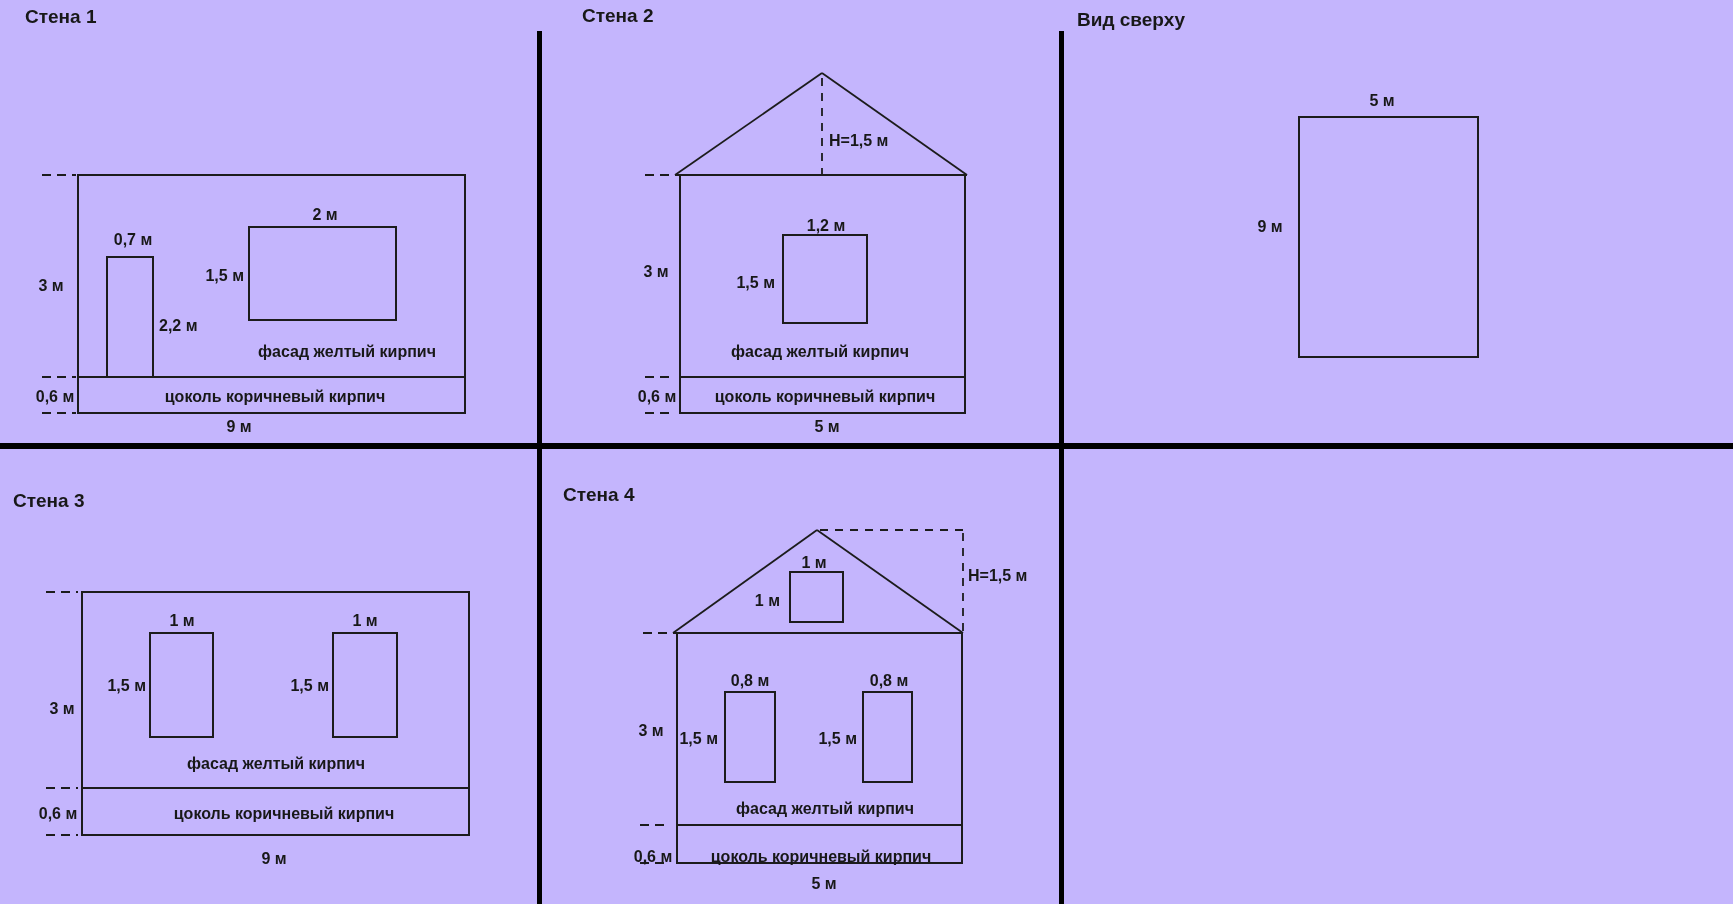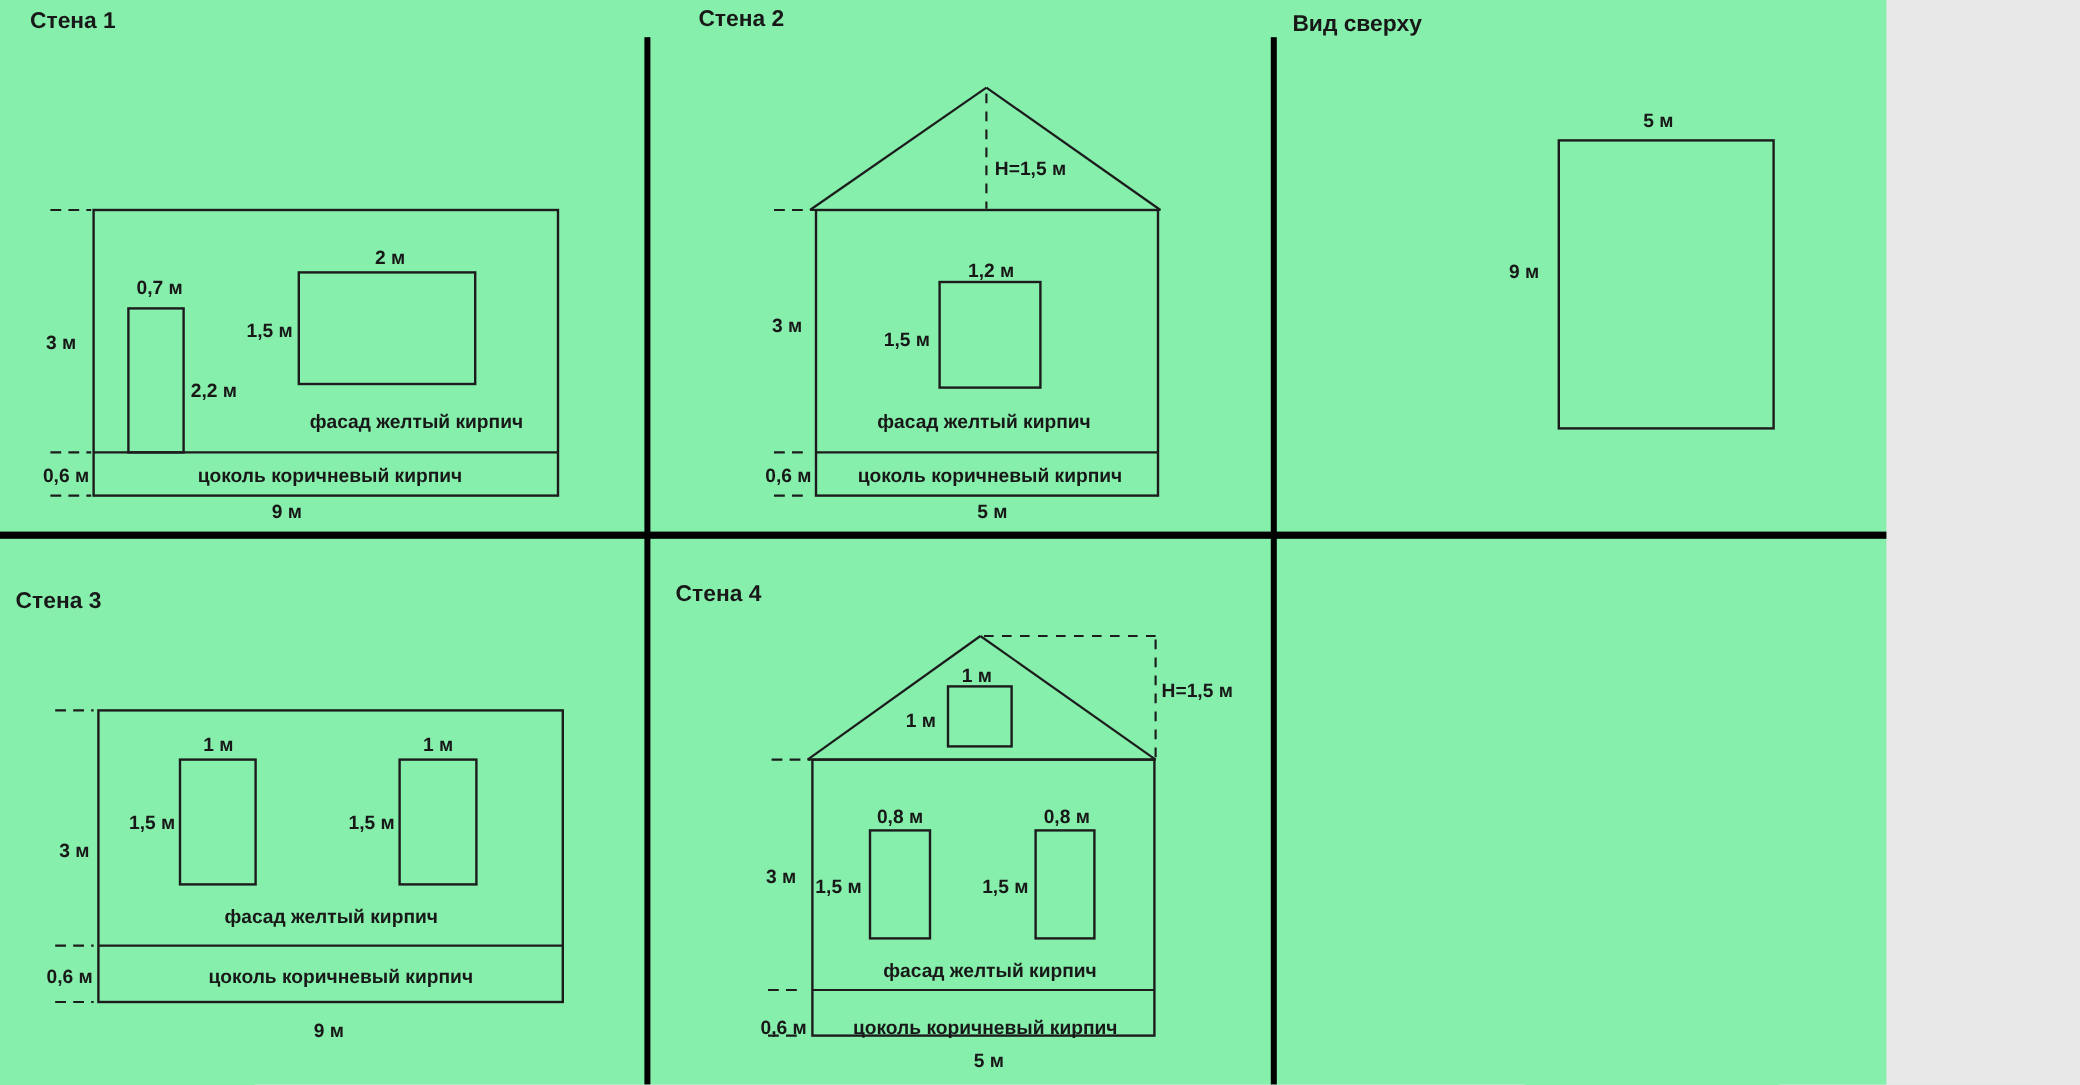--- a/index.html
+++ b/index.html
@@ -1,16 +1,16 @@
 <!DOCTYPE html>
 <html><head>
 <meta charset="utf-8">
 <style>
   html,body{margin:0;padding:0;background:#e8e8e8;}
-  .canvas{position:relative;width:1572px;height:904px;background:#86efac;overflow:hidden;
+  .canvas{position:relative;width:1733px;height:904px;background:#c4b5fd;overflow:hidden;
           font-family:"Liberation Sans",sans-serif;}
   .divider{position:absolute;background:#000;}
   svg{position:absolute;overflow:visible;}
   .shape{fill:none;stroke:#1c1c1c;stroke-width:2;}
   .thin{fill:none;stroke:#1c1c1c;stroke-width:1.8;}
   .dash{fill:none;stroke:#1c1c1c;stroke-width:1.8;stroke-dasharray:9 6;}
   .rdash{fill:none;stroke:#1c1c1c;stroke-width:1.8;stroke-dasharray:8 7;}
   .lbl{font-weight:bold;font-size:16px;fill:#181818;}
   .ttl{font-weight:bold;font-size:19px;fill:#181818;}
 </style>

